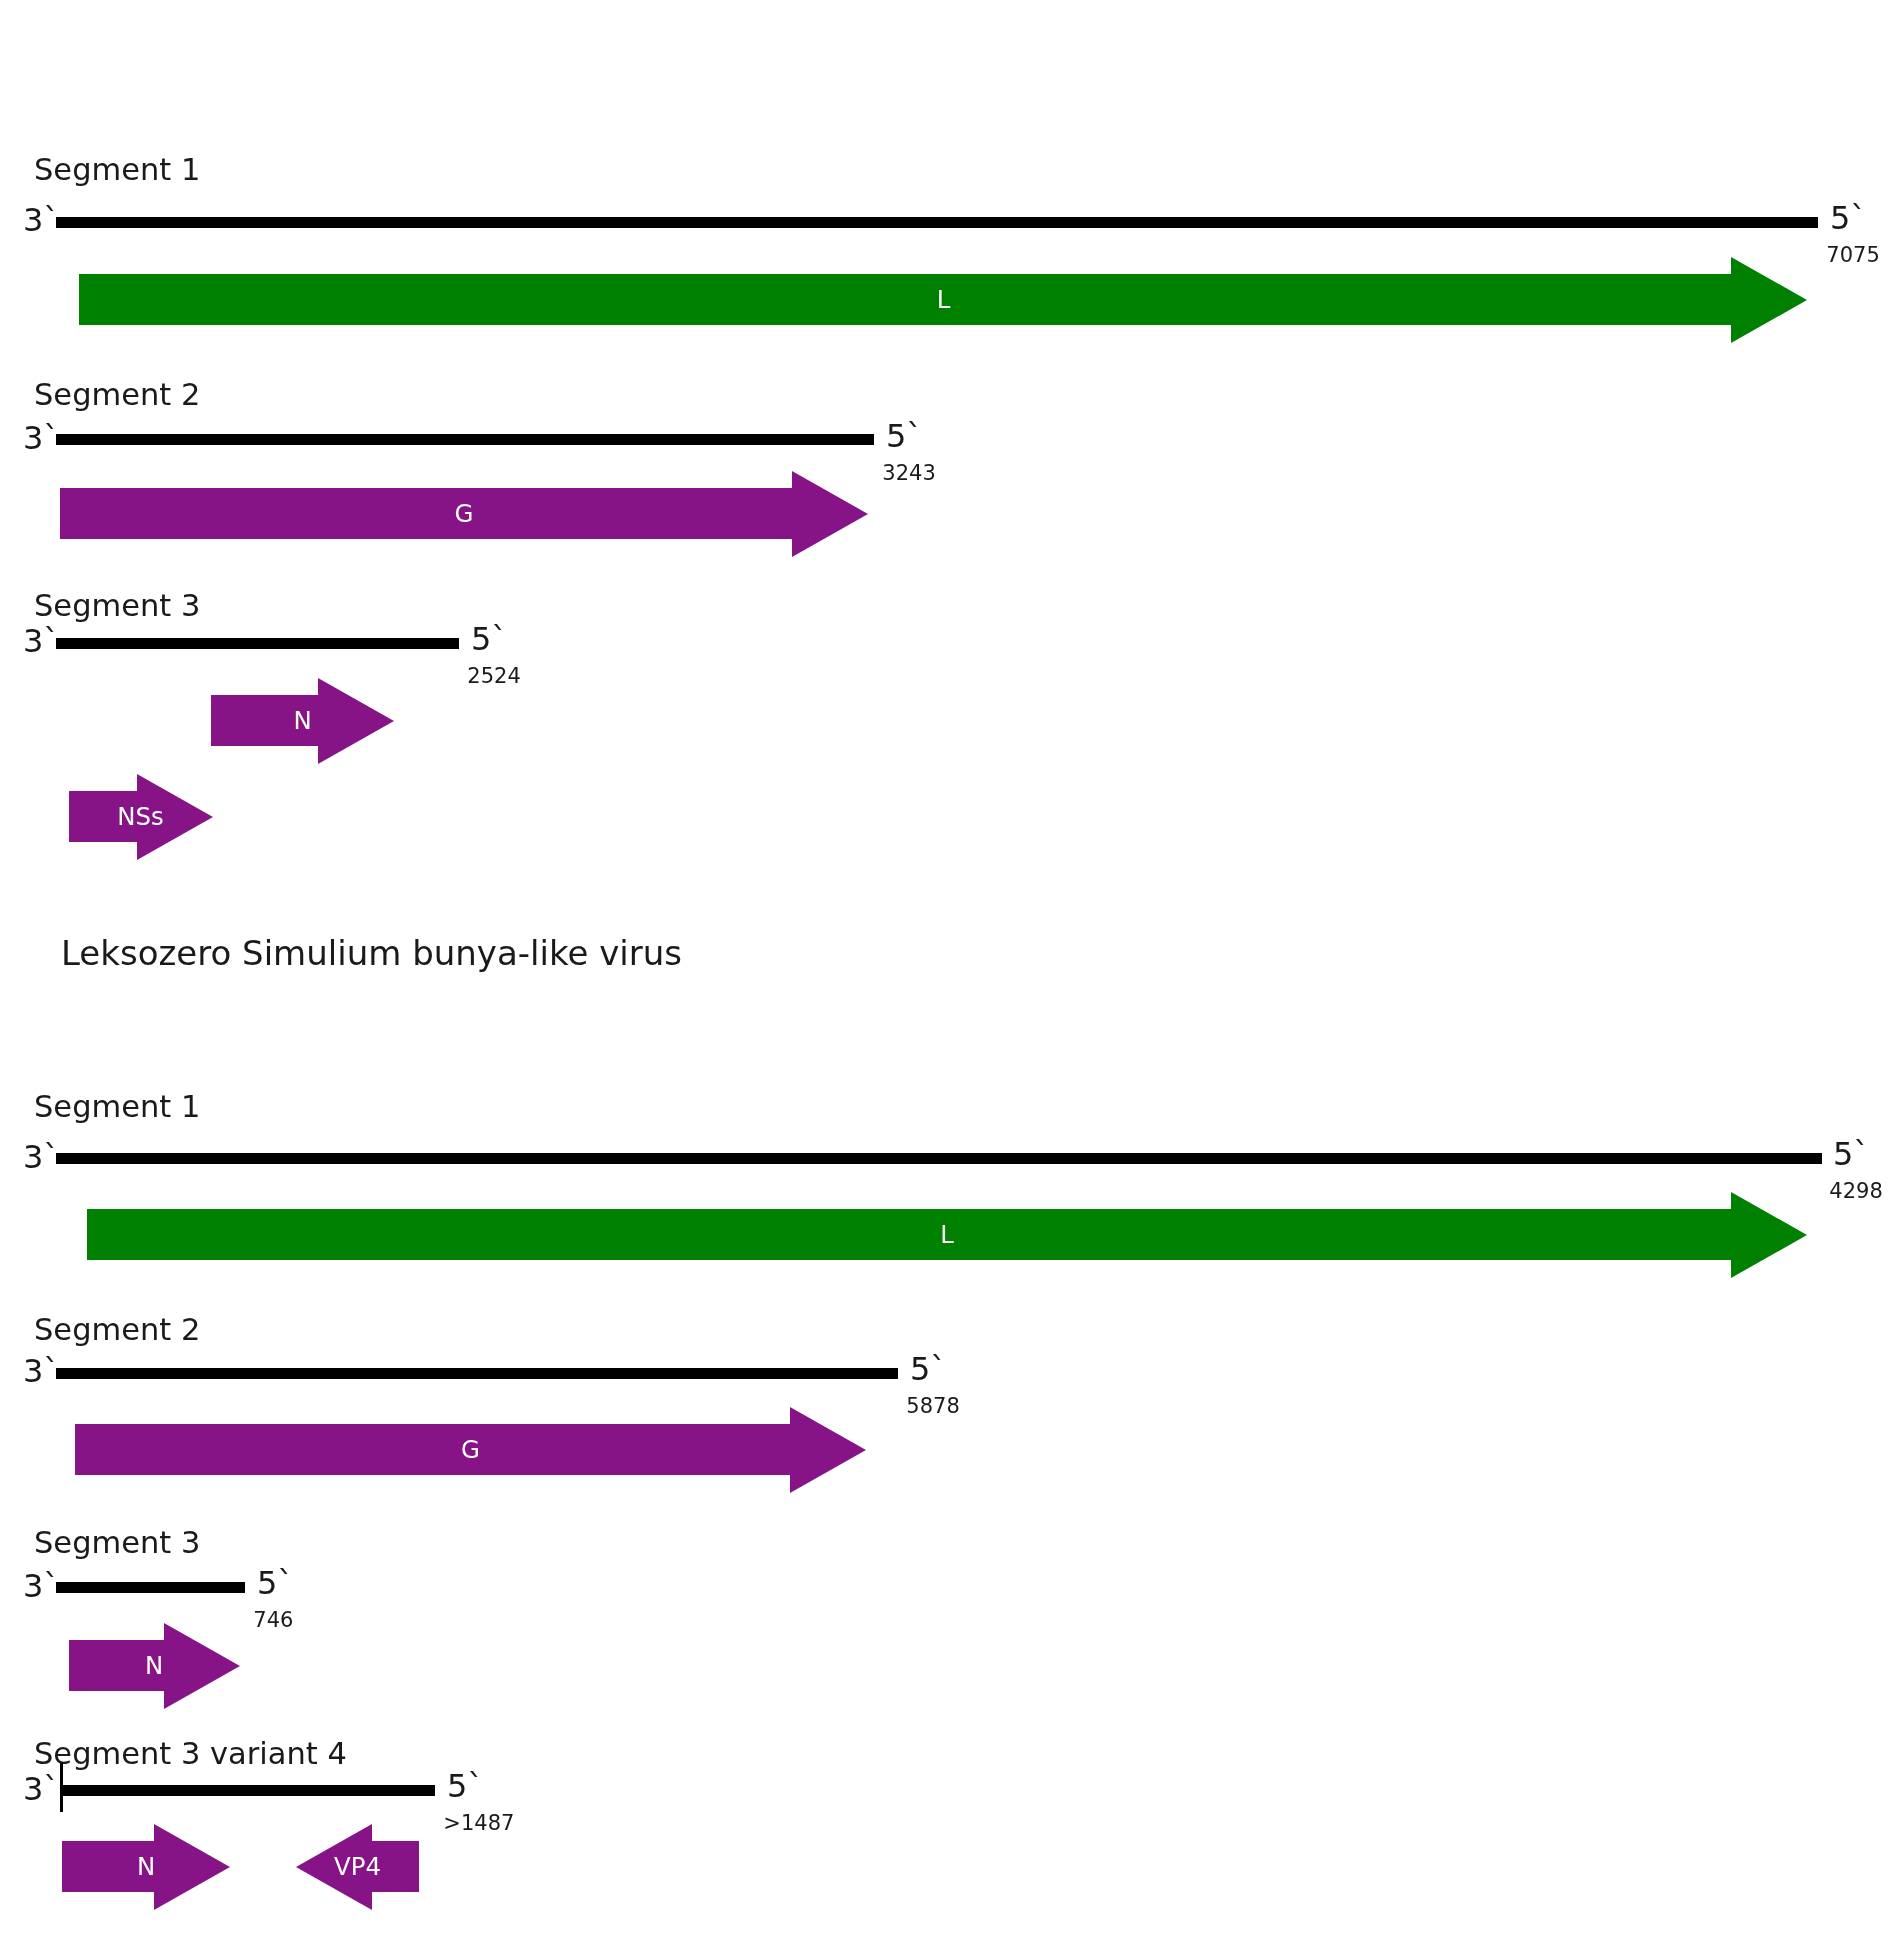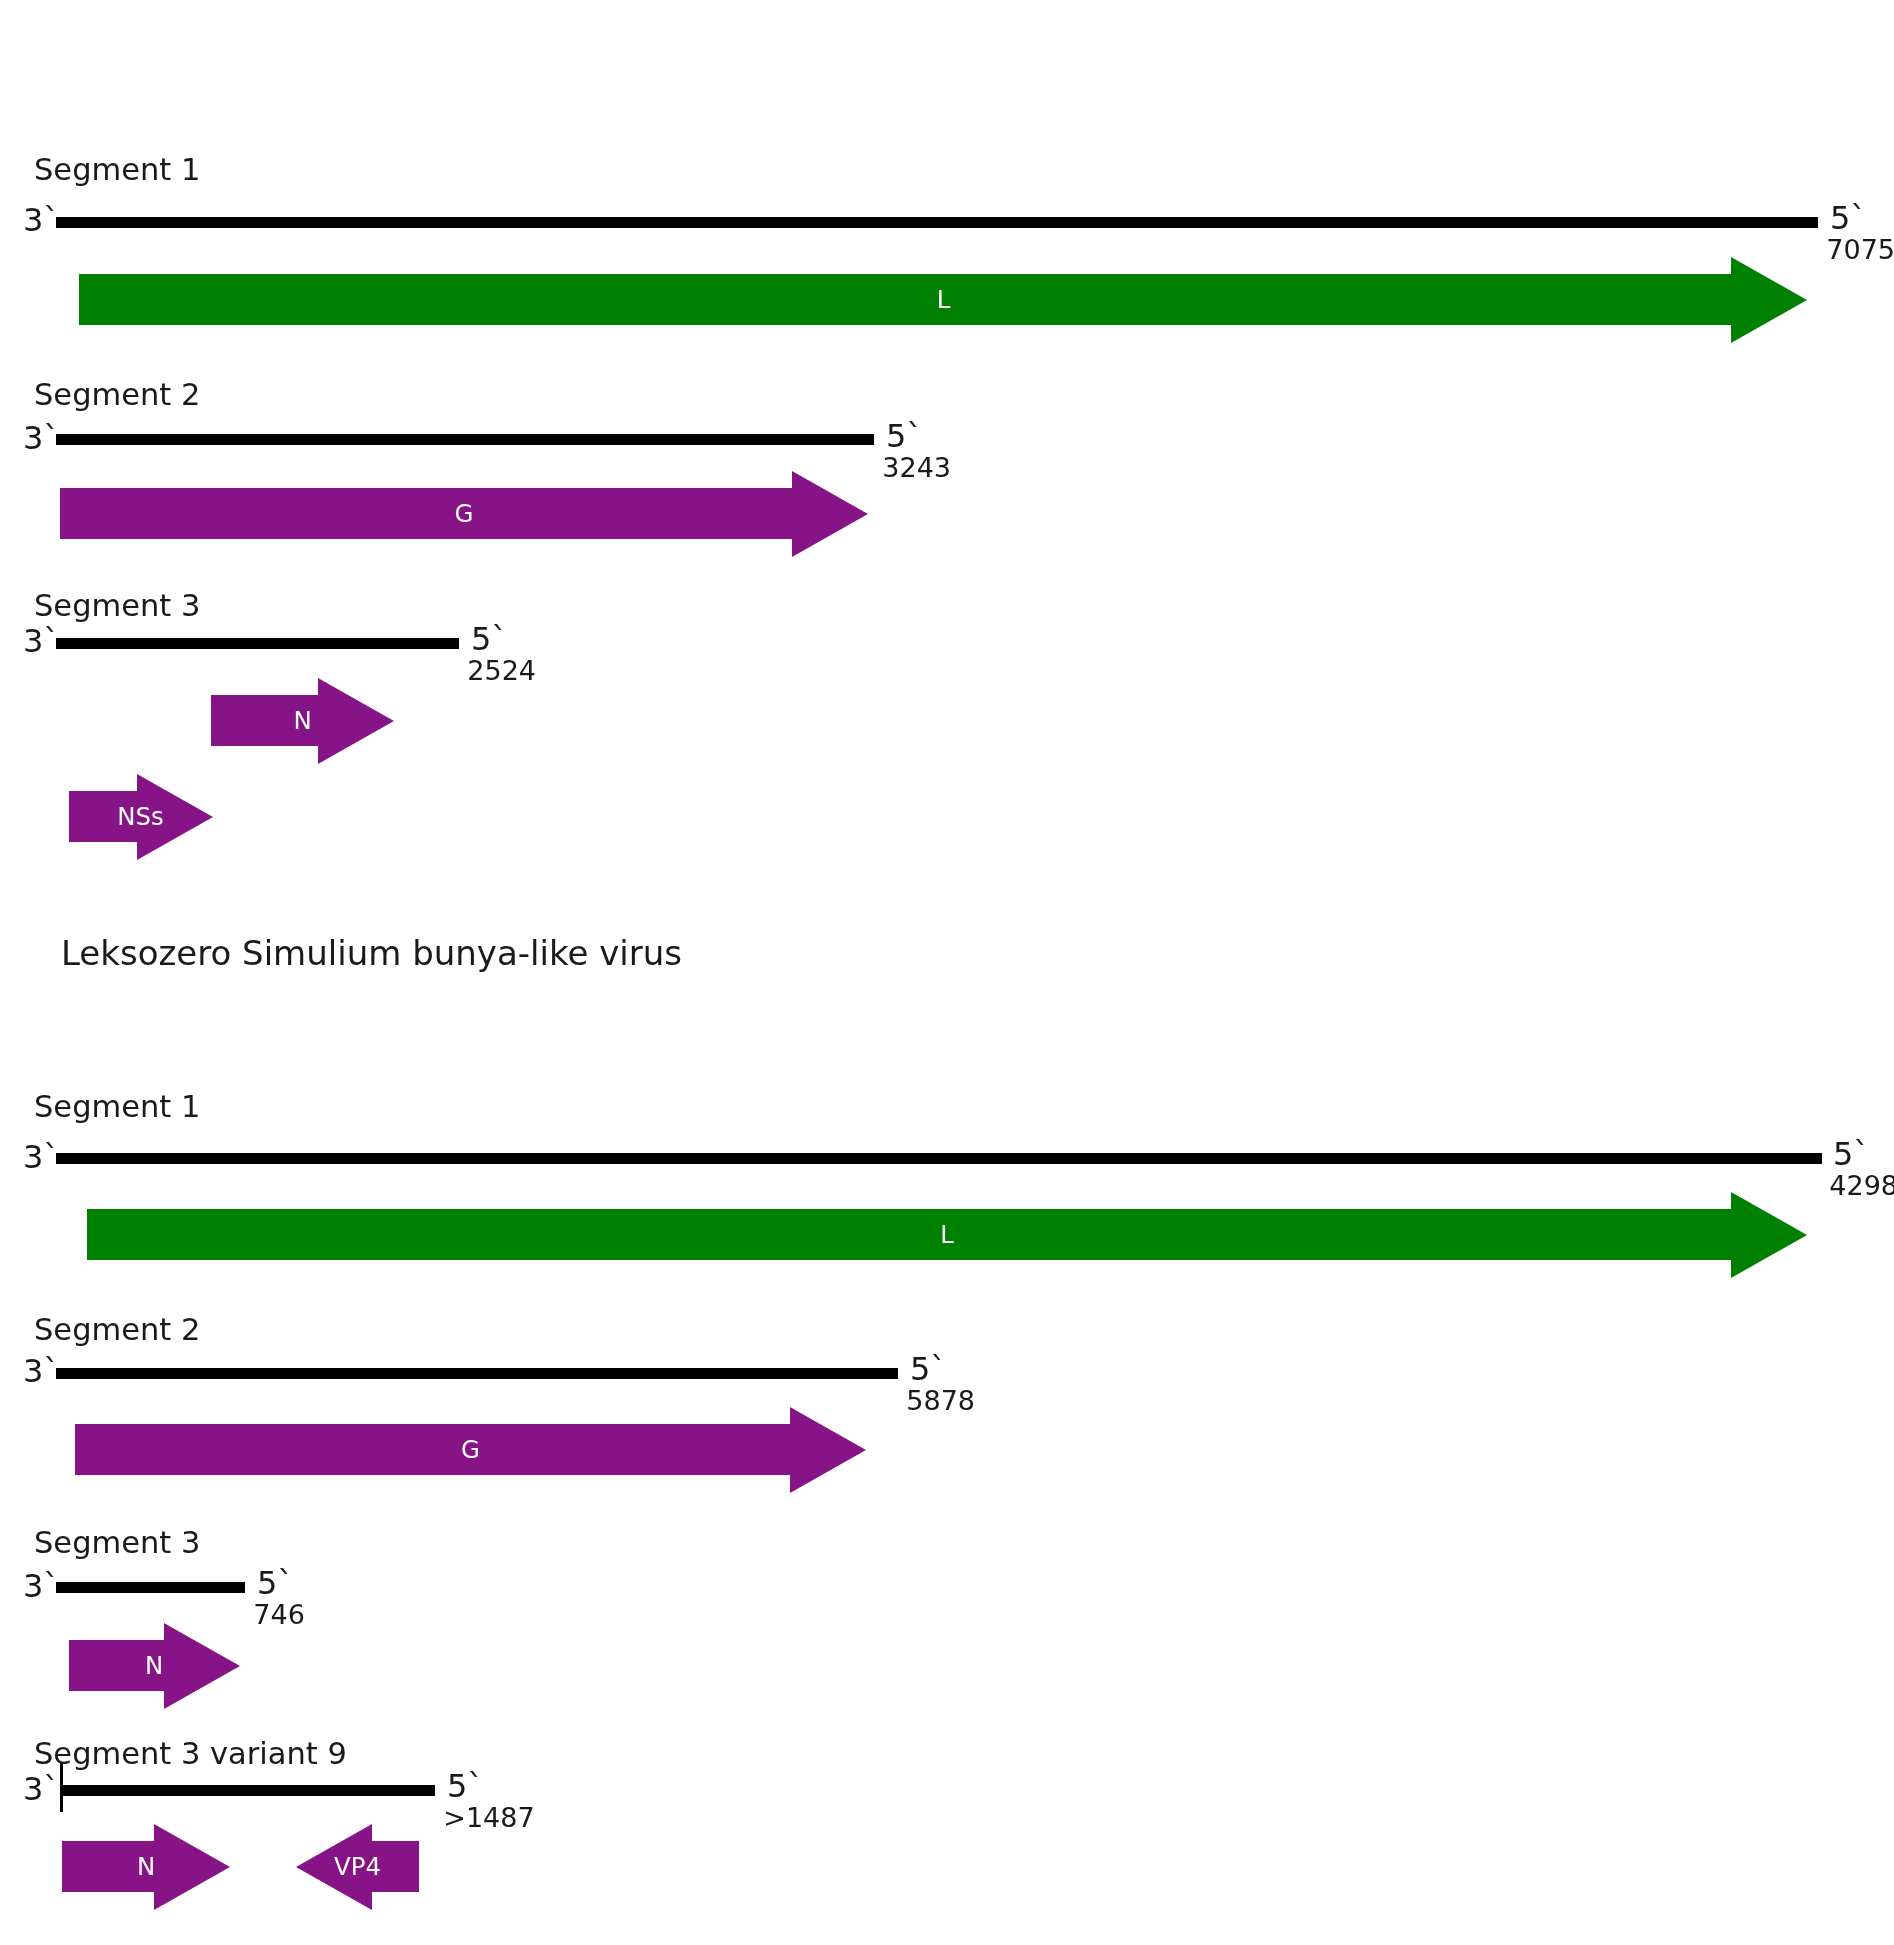--- a/index.html
+++ b/index.html
@@ -48,23 +48,24 @@
     width:3.1px;
     background:var(--line);
   }
   .end5-group{
     position:absolute;
     font-size:32px;
     line-height:1.05;
     white-space:nowrap;
   }
   .end5-group .len{
-    font-size:27px;
+    font-size:21px;
     line-height:1.05;
     margin-left:-3.7px;
+    margin-top:8px;
   }
   .orf-body{
     position:absolute;
     height:51px;
   }
   .orf-body.green{background:var(--green);}
   .orf-body.purple{background:var(--purple);}
   .orf-head{
     position:absolute;
     width:0;height:0;
@@ -155,21 +156,21 @@
   <div class="end-label" style="left:23px;top:1569px">3`</div>
   <div class="gline" style="left:56px;top:1582px;width:189px"></div>
   <div class="end5-group" style="left:257px;top:1567px">
     <div>5`</div>
     <div class="len">746</div>
   </div>
   <div class="orf-body purple" style="left:69px;top:1640px;width:95px"></div>
   <div class="orf-head right" style="left:164px;top:1623px"></div>
   <div class="orf-label" style="left:69px;top:1640px;width:170px">N</div>
 
-  <div class="seg-label" style="left:34px;top:1737px">Segment 3 variant 9</div>
+  <div class="seg-label" style="left:34px;top:1737px">Segment 3 variant 4</div>
   <div class="end-label" style="left:23px;top:1772px">3`</div>
   <div class="tick" style="left:60px;top:1763px;height:49px"></div>
   <div class="gline" style="left:63px;top:1785px;width:372px"></div>
   <div class="end5-group" style="left:447px;top:1770px">
     <div>5`</div>
     <div class="len">&gt;1487</div>
   </div>
   <div class="orf-body purple" style="left:62px;top:1841px;width:92px"></div>
   <div class="orf-head right" style="left:154px;top:1824px"></div>
   <div class="orf-label" style="left:62px;top:1841px;width:168px">N</div>

